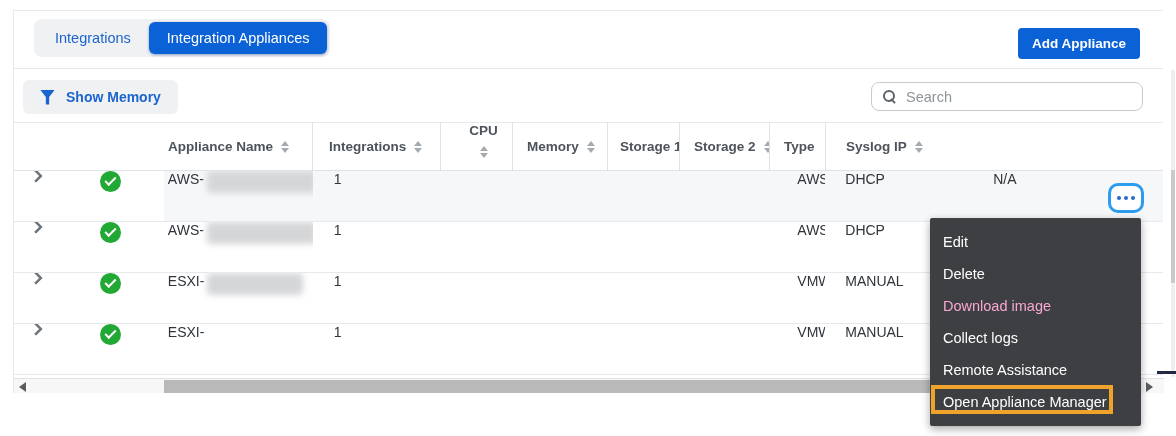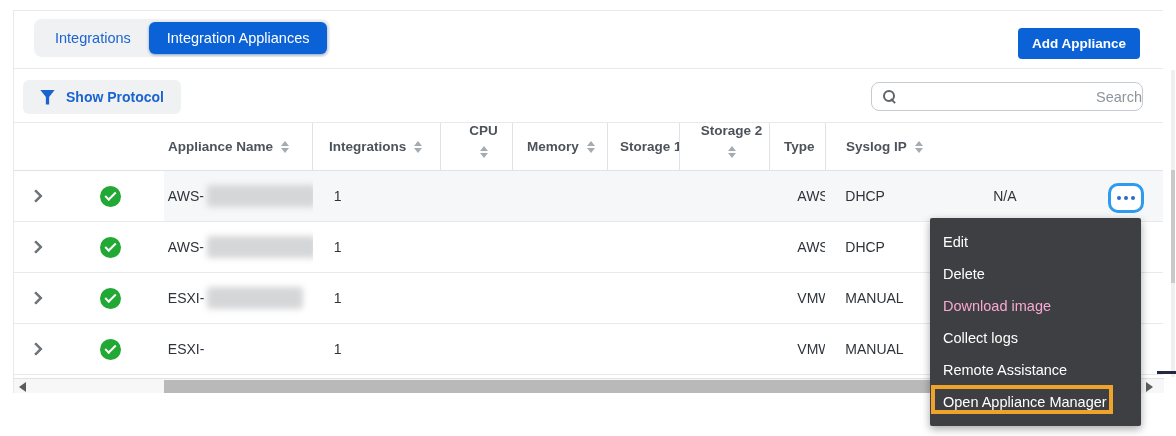--- a/index.html
+++ b/index.html
@@ -56,49 +56,49 @@
   .mag::before {
     content:""; position:absolute; left:1px; top:1px; width:8px; height:8px;
     border:2px solid #5c636a; border-radius:50%;
   }
   .mag::after {
     content:""; position:absolute; left:10px; top:9px; width:2px; height:6px;
     background:#5c636a; transform:rotate(-45deg);
   }
   .search-input {
     border:none; outline:none; flex:1; font-size:14.5px; color:#4d7c0f;
-    background:transparent; font-family:"Liberation Sans", sans-serif;text-align:right;
+    background:transparent; font-family:"Liberation Sans", sans-serif;
   }
   .search-input::placeholder { color:#8d959c; }
   
   .thead { display:flex; height:48px; border-bottom:1px solid #dfe2e6; }
   .hcell {
     display:flex; align-items:center; gap:8px; font-size:13.5px; font-weight:700;
     color:#4c535a; overflow:hidden; white-space:nowrap; cursor:pointer;
   }
   .sep { border-right:1px solid #dfe2e6; }
   .sort { display:flex; flex-direction:column; gap:2px; flex:0 0 auto; }
   .sort i { display:block; width:0; height:0; border-left:4px solid transparent; border-right:4px solid transparent; }
   .sort .up { border-bottom:5px solid #a6abb0; }
   .sort .dn { border-top:5px solid #a6abb0; }
   .c-exp   { width:44px; }
   .c-status{ width:106px; }
   .c-name  { width:149px; padding-left:4px; }
   .c-int   { width:128px; padding-left:16px; }
   .c-cpu   { width:72px;  padding-left:14px;flex-direction:column; }
   .c-mem   { width:95px;  padding-left:14px; }
   .c-s1    { width:72px;  padding-left:12px; }
-  .c-s2    { width:90px;  padding-left:14px;flex-direction:column; }
+  .c-s2    { width:90px;  padding-left:14px; }
   .c-type  { width:56px;  padding-left:14px; }
   .c-np    { width:153px; padding-left:14px; }
   .c-sys   { width:112px; padding-left:20px; }
   .c-act   { width:73px; }
   .trow { display:flex; height:51px; border-bottom:1px solid #e7e9ec; background:#fff; }
   .cell {
-    display:flex; align-items:center; font-size:14px; color:#2e343a;
+    display:flex; font-size:14px; color:#2e343a;
     overflow:hidden; white-space:nowrap;
   }
   .trow .c-int { padding-left:21px; }
   .trow .c-type { padding-left:28px; }
   .trow .c-np { padding-left:20px; }
   .trow .c-sys { padding-left:15px; }
   .trow.hl .cell:nth-child(n+3) { background:#f6f7f8; }
   .c-exp { justify-content:center; }
   .c-status { justify-content:center; }
   .chev {
@@ -163,21 +163,21 @@
       <div class="tabgroup">
         <div class="tab">Integrations</div>
         <div class="tab active">Integration Appliances</div>
       </div>
       <button class="btn-primary">Add Appliance</button>
     </div>
 
     <div class="filter-row">
       <button class="show-filters">
         <span class="funnel"></span>
-        <span>Show Protocol</span>
+        <span>Show Memory</span>
       </button>
       <div class="search-wrap">
         <span class="mag"></span>
         <input class="search-input" type="text" placeholder="Search" style="">
       </div>
     </div>
 
     <div class="thead">
       <div class="hcell c-exp"></div>
       <div class="hcell c-status"></div>

